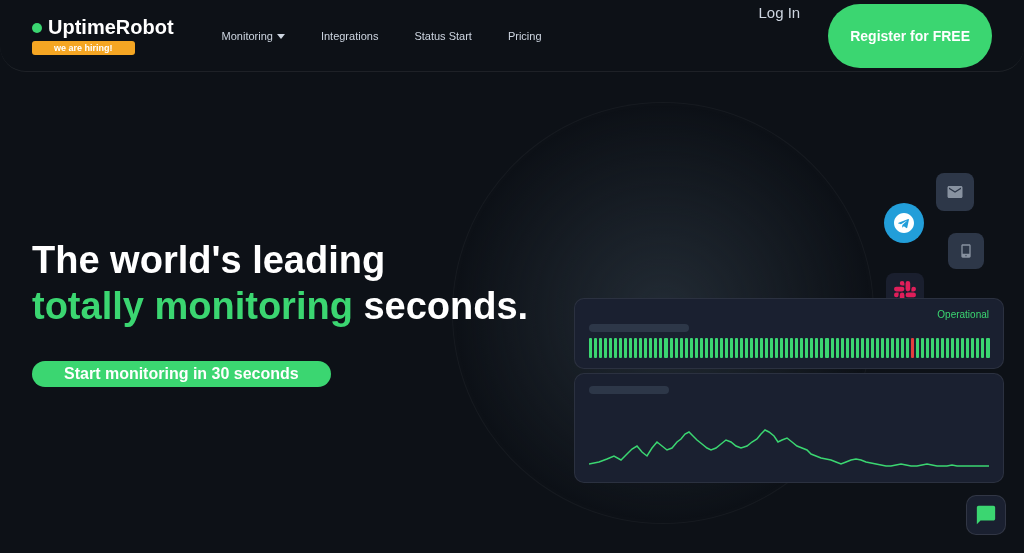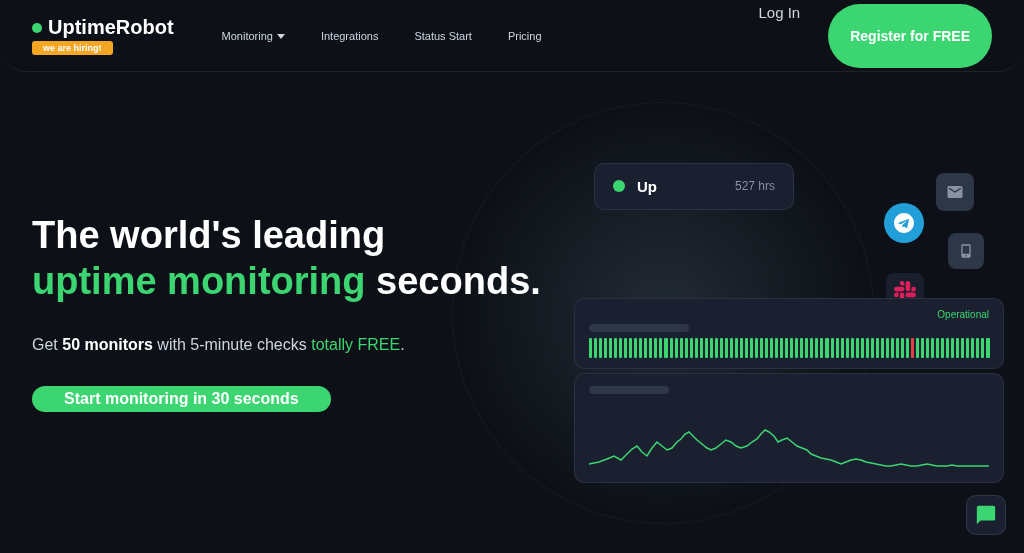--- a/index.html
+++ b/index.html
@@ -48,21 +48,21 @@
       border-radius: 50%;
       display: inline-block;
       margin-right: 2px;
     }
 
     .logo-badge {
       background: #f5a623;
       color: #fff;
       font-size: 9px;
       font-weight: 700;
-      padding: 2px 11px;
+      padding: 2px 22px;
       border-radius: 3px;
       margin-top: 2px;
       text-align: center;
       width: fit-content;
     }
 
     .nav-links {
       display: flex;
       align-items: center;
       gap: 36px;
@@ -403,36 +403,28 @@
   <div class="nav-right">
     <span class="login-link">Log In</span>
     <button class="register-btn">Register for FREE</button>
   </div>
 </nav>
 
 <section class="hero">
   <div class="hero-content">
     <h1 class="hero-title">
       <span>The world's leading</span><br>
-      <span class="green">uptime monitoring</span>
+      <span class="green">totally monitoring</span>
       <span> </span><span>seconds.</span>
     </h1>
-    <p class="hero-subtitle">
-      <span>Get </span><strong>50 monitors</strong><span> with 5-minute checks </span><span class="green">totally FREE</span><span>.</span>
-    </p>
     <button class="cta-btn">Start monitoring in 30 seconds</button>
   </div>
 
   <div class="hero-visual">
 
-    <div class="status-card">
-      <span class="status-dot-green"></span>
-      <span class="status-up">Up</span>
-      <span class="status-hrs">527 hrs</span>
-    </div>
 
     <div class="notif-telegram">
       <svg width="20" height="20" viewBox="0 0 24 24" fill="white">
         <path d="M12 0C5.373 0 0 5.373 0 12s5.373 12 12 12 12-5.373 12-12S18.627 0 12 0zm5.894 8.221l-1.97 9.28c-.145.658-.537.818-1.084.508l-3-2.21-1.447 1.394c-.16.16-.295.295-.605.295l.213-3.053 5.56-5.023c.242-.213-.054-.333-.373-.12l-6.871 4.326-2.962-.924c-.643-.204-.657-.643.136-.953l11.57-4.461c.537-.194 1.006.131.833.941z"></path>
       </svg>
     </div>
 
     <div class="notif-email">
       <svg width="18" height="18" viewBox="0 0 24 24" fill="#8892a0">
         <path d="M20 4H4c-1.1 0-2 .9-2 2v12c0 1.1.9 2 2 2h16c1.1 0 2-.9 2-2V6c0-1.1-.9-2-2-2zm0 4l-8 5-8-5V6l8 5 8-5v2z"></path>

